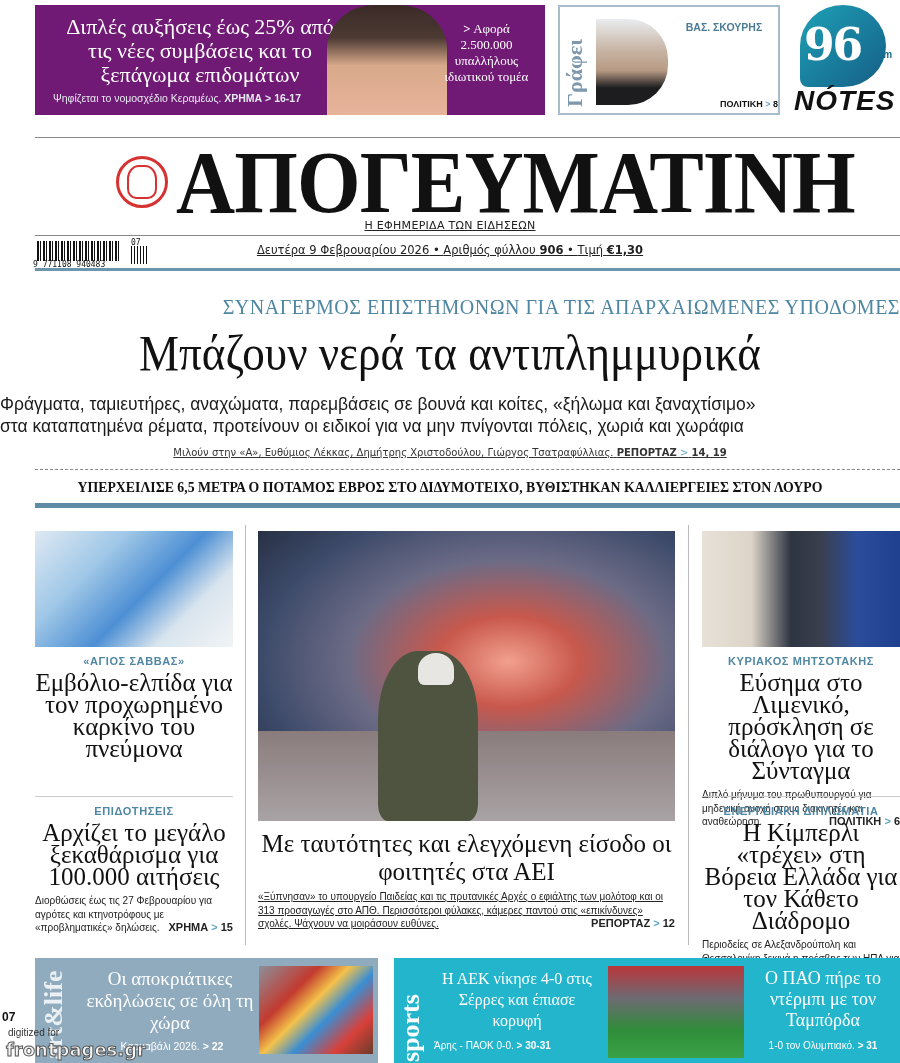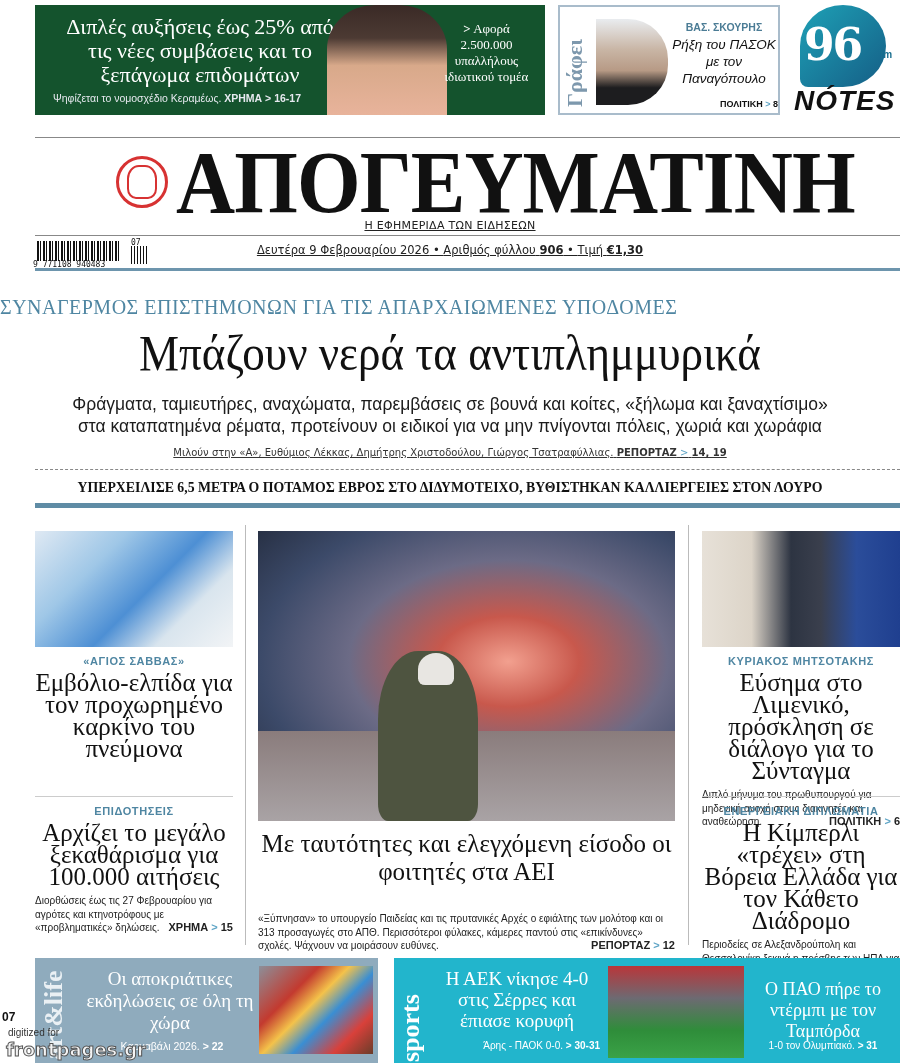--- a/index.html
+++ b/index.html
@@ -1,21 +1,21 @@
 <!DOCTYPE html>
 <html><head>
 <meta charset="utf-8">
 <style>
   * { box-sizing: border-box; margin: 0; padding: 0; }
   body { width: 900px; height: 1063px; background: #fff; position: relative; overflow: hidden; font-family: "Liberation Sans", sans-serif; color: #111; }
   .abs { position: absolute; }
   .serif { font-family: "Liberation Serif", "DejaVu Serif", serif; }
   .cond { font-family: "DejaVu Sans", sans-serif; text-decoration: underline; }
   
-  .top-banner { left: 35px; top: 5px; width: 510px; height: 110px; background: #14532d; color: #fff; }
+  .top-banner { left: 35px; top: 5px; width: 510px; height: 110px; background: #701a75; color: #fff; }
   .tb-head { position: absolute; left: 20px; top: 10px; width: 290px; text-align: center; font-size: 22px; line-height: 24px; }
   .tb-sub { position: absolute; left: 18px; top: 87px; font-size: 10.5px; color: #e6e9ef; }
   .tb-sub b { font-weight: bold; }
   .tb-photo { position: absolute; left: 292px; top: 0; width: 120px; height: 110px; background: linear-gradient(180deg, #3a2a26 0%, #4c3a33 30%, #d8a98a 55%, #e8b39b 100%); border-radius: 40% 40% 0 0; }
   .tb-side { position: absolute; right: 16px; top: 16px; width: 85px; text-align: center; font-size: 13px; line-height: 16px; }
   .tb-side .arrow { font-weight: bold; }
   
   .col-box { left: 558px; top: 5px; width: 222px; height: 110px; border: 2px solid #a9bccb; background: #fff; }
   .col-grafei { position: absolute; left: 2px; top: 20px; width: 20px; height: 80px; writing-mode: vertical-rl; transform: rotate(180deg); color: #7d98ad; font-size: 22px; font-weight: bold; }
   .col-photo { position: absolute; left: 36px; top: 12px; width: 72px; height: 86px; border-radius: 0 40px 40px 0; background: linear-gradient(180deg, #e9ecef 0%, #c9b6a6 35%, #b79a85 60%, #1d1d1f 80%); }
@@ -37,23 +37,23 @@
   .mast-tag { left: 0; width: 900px; top: 219px; text-align: center; font-size: 11px; letter-spacing: 0.3px; color: #222; }
   .barcode { left: 33px; top: 238px; width: 120px; height: 28px; }
   .barcode .bars { position: absolute; left: 4px; top: 3px; width: 84px; height: 20px; background: repeating-linear-gradient(90deg, #111 0 2px, #fff 2px 3px, #111 3px 4px, #fff 4px 6px); }
   .barcode .bars2 { position: absolute; left: 98px; top: 8px; width: 16px; height: 18px; background: repeating-linear-gradient(90deg, #111 0 1px, #fff 1px 3px); }
   .barcode .num { position: absolute; left: 0; top: 22px; font-size: 8px; font-family: "DejaVu Sans Mono", monospace; }
   .barcode .issue { position: absolute; left: 98px; top: 0; font-size: 8px; font-family: "DejaVu Sans Mono", monospace; }
   .dateline { left: 0; width: 900px; top: 243px; text-align: center; font-size: 11.5px; color: #222; }
   .dateline b { font-weight: bold; }
   .blue-rule { left: 35px; top: 268px; width: 865px; height: 3px; background: #6d95ad; }
   
-  .kicker { left: 0; width: 900px; top: 296px; text-align: left; color: #4f86a2; font-size: 20px; letter-spacing: 0.5px; font-family: "Liberation Serif", serif; }
+  .kicker { left: 0; width: 900px; top: 296px; text-align: right; color: #4f86a2; font-size: 20px; letter-spacing: 0.5px; font-family: "Liberation Serif", serif; }
   .headline { left: 0; width: 900px; top: 323px; text-align: center; font-size: 50px; font-family: "Liberation Serif", serif; transform: scaleX(0.9); line-height: 60px; }
-  .deck { left: 0; width: 900px; top: 393px; text-align: center; font-size: 17.5px; line-height: 22px; color: #1c1c1c; }
+  .deck { left: 0; width: 900px; top: 393px; text-align: left; font-size: 17.5px; line-height: 22px; color: #1c1c1c; }
   .byline { left: 0; width: 900px; top: 447px; text-align: center; font-size: 10px; color: #333; }
   .byline b { font-weight: bold; }
   .byline .gt { color: #5fa5c6; }
   .dash-rule { left: 35px; top: 469px; width: 865px; border-top: 1px dashed #888; }
   .strap { left: 0; width: 900px; top: 479px; text-align: center; font-size: 15px; font-weight: bold; font-family: "Liberation Serif", serif; letter-spacing: 0; transform: scaleX(0.92); }
   .thick-rule { left: 35px; top: 503px; width: 865px; height: 5px; background: #5f8ca5; }
   
   .vdiv { width: 1px; background: #bbb; }
   .photo { overflow: hidden; }
   .ph-lab { left: 35px; top: 531px; width: 198px; height: 116px; background: linear-gradient(135deg, #dfe9f3 0%, #9fc7e7 30%, #4d8fd4 55%, #d9e5ee 75%, #f2f4f6 100%); }
@@ -72,24 +72,24 @@
   .col-c { left: 258px; width: 417px; }
   
   .artlife { left: 35px; top: 958px; width: 343px; height: 105px; background: #8fabbd; color: #fff; }
   .artlife .vlabel { position: absolute; left: 4px; top: 6px; font-size: 26px; font-weight: bold; writing-mode: vertical-rl; transform: rotate(180deg); font-family: "Liberation Serif", serif; color: #eaf0f4; height: 96px; }
   .artlife .t { position: absolute; left: 50px; top: 10px; width: 170px; text-align: center; font-size: 19px; line-height: 22px; font-family: "Liberation Serif", serif; }
   .artlife .r { position: absolute; left: 52px; top: 82px; width: 170px; text-align: center; font-size: 10.5px; }
   .artlife .r b { font-weight: bold; }
   .artlife .ph { position: absolute; left: 224px; top: 8px; width: 114px; height: 88px; background: linear-gradient(135deg, #8c8f99 0%, #c33a2f 30%, #f4c24a 45%, #3a8ed3 60%, #d9403a 80%, #6a3d2a 100%); }
   .sports { left: 394px; top: 958px; width: 506px; height: 105px; background: #22b5cc; color: #fff; }
   .sports .vlabel { position: absolute; left: 2px; top: 4px; font-size: 26px; font-weight: bold; writing-mode: vertical-rl; transform: rotate(180deg); font-family: "Liberation Serif", serif; height: 100px; }
-  .sports .t1 { position: absolute; left: 40px; top: 10px; width: 166px; text-align: center; font-size: 19px; line-height: 21px; font-family: "Liberation Serif", serif; }
-  .sports .r1 { position: absolute; left: 40px; top: 82px; width: 166px; text-align: right; font-size: 10px; }
+  .sports .t1 { position: absolute; left: 40px; top: 10px; width: 166px; text-align: center; font-size: 16px; line-height: 21px; font-family: "Liberation Serif", serif; }
+  .sports .r1 { position: absolute; left: 40px; top: 82px; width: 166px; text-align: left; font-size: 10px; }
   .sports .ph { position: absolute; left: 214px; top: 8px; width: 136px; height: 92px; background: linear-gradient(180deg, #b9363a 0%, #6d6a72 35%, #2f8d3a 70%, #3aa247 100%); }
-  .sports .t2 { position: absolute; left: 356px; top: 10px; width: 146px; text-align: center; font-size: 18px; line-height: 21px; font-family: "Liberation Serif", serif; margin-top: 11px; }
+  .sports .t2 { position: absolute; left: 356px; top: 10px; width: 146px; text-align: center; font-size: 18px; line-height: 21px; font-family: "Liberation Serif", serif; }
   .sports .r2 { position: absolute; left: 356px; top: 82px; width: 146px; text-align: center; font-size: 10px; }
   .pageno { left: 2px; top: 1010px; font-size: 12px; font-weight: bold; }
   .wm1 { left: 8px; top: 1027px; font-size: 10px; color: #333; }
   .wm2 { left: 6px; top: 1039px; font-size: 18px; font-weight: bold; color: #f4f4f4; -webkit-text-stroke: 1px #555; font-family: "DejaVu Sans", sans-serif; }
 </style>
 </head>
 <body>
 
 <div class="abs top-banner">
   <div class="tb-head serif">Διπλές αυξήσεις έως 25% από τις νέες συμβάσεις και το ξεπάγωμα επιδομάτων</div>
@@ -101,21 +101,20 @@
   <div class="tb-side serif">
     <span class="arrow">&gt;</span>
     <span>Αφορά 2.500.000 υπαλλήλους ιδιωτικού τομέα</span>
   </div>
 </div>
 
 <div class="abs col-box">
   <div class="col-grafei serif">Γράφει</div>
   <div class="col-photo"></div>
   <div class="col-name">ΒΑΣ. ΣΚΟΥΡΗΣ</div>
-  <div class="col-title">Ρήξη του ΠΑΣΟΚ με τον Παναγόπουλο</div>
   <div class="col-ref"><span>ΠΟΛΙΤΙΚΗ</span> <span class="gt">&gt;</span> <span>8</span></div>
 </div>
 
 <div class="abs fm-logo">
   <div class="fm-bubble"></div>
   <div class="fm-num">96</div>
   <div class="fm-sub">fm</div>
   <div class="fm-notes">NÓTES</div>
 </div>
 
@@ -164,21 +163,21 @@
 
 <div class="abs vdiv" style="left:245px;top:525px;height:420px;"></div>
 
 <div class="abs photo ph-riot">
   <div class="ground"></div>
   <div class="soldier"></div>
   <div class="helmet"></div>
 </div>
 <div class="abs col-c" style="top:830px;">
   <div class="art-title" style="font-size:25px;line-height:28px;">Με ταυτότητες και ελεγχόμενη είσοδο οι φοιτητές στα ΑΕΙ</div>
-  <div class="art-body" style="margin-top:26px;"><span>«Ξύπνησαν» το υπουργείο Παιδείας και τις πρυτανικές Αρχές ο εφιάλτης των μολότοφ και οι 313 προσαγωγές στο ΑΠΘ. Περισσότεροι φύλακες, κάμερες παντού στις «επικίνδυνες» σχολές. Ψάχνουν να μοιράσουν ευθύνες.</span> <span class="ref"><span>ΡΕΠΟΡΤΑΖ</span> <span class="gt">&gt;</span> <span>12</span></span></div>
+  <div class="art-body" style="margin-top:4px;text-decoration:underline;"><span>«Ξύπνησαν» το υπουργείο Παιδείας και τις πρυτανικές Αρχές ο εφιάλτης των μολότοφ και οι 313 προσαγωγές στο ΑΠΘ. Περισσότεροι φύλακες, κάμερες παντού στις «επικίνδυνες» σχολές. Ψάχνουν να μοιράσουν ευθύνες.</span> <span class="ref"><span>ΡΕΠΟΡΤΑΖ</span> <span class="gt">&gt;</span> <span>12</span></span></div>
 </div>
 
 <div class="abs vdiv" style="left:688px;top:525px;height:420px;"></div>
 
 <div class="abs photo ph-pm"></div>
 <div class="abs col-r" style="top:655px;">
   <div class="sec-label">ΚΥΡΙΑΚΟΣ ΜΗΤΣΟΤΑΚΗΣ</div>
   <div class="art-title" style="margin-top:5px;">Εύσημα στο Λιμενικό, πρόσκληση σε διάλογο για το Σύνταγμα</div>
   <div class="art-body" style="margin-top:6px;"><span>Διπλό μήνυμα του πρωθυπουργού για μηδενική ανοχή στους διακινητές και αναθεώρηση.</span> <span class="ref"><span>ΠΟΛΙΤΙΚΗ</span> <span class="gt">&gt;</span> <span>6</span></span></div>
 </div>

